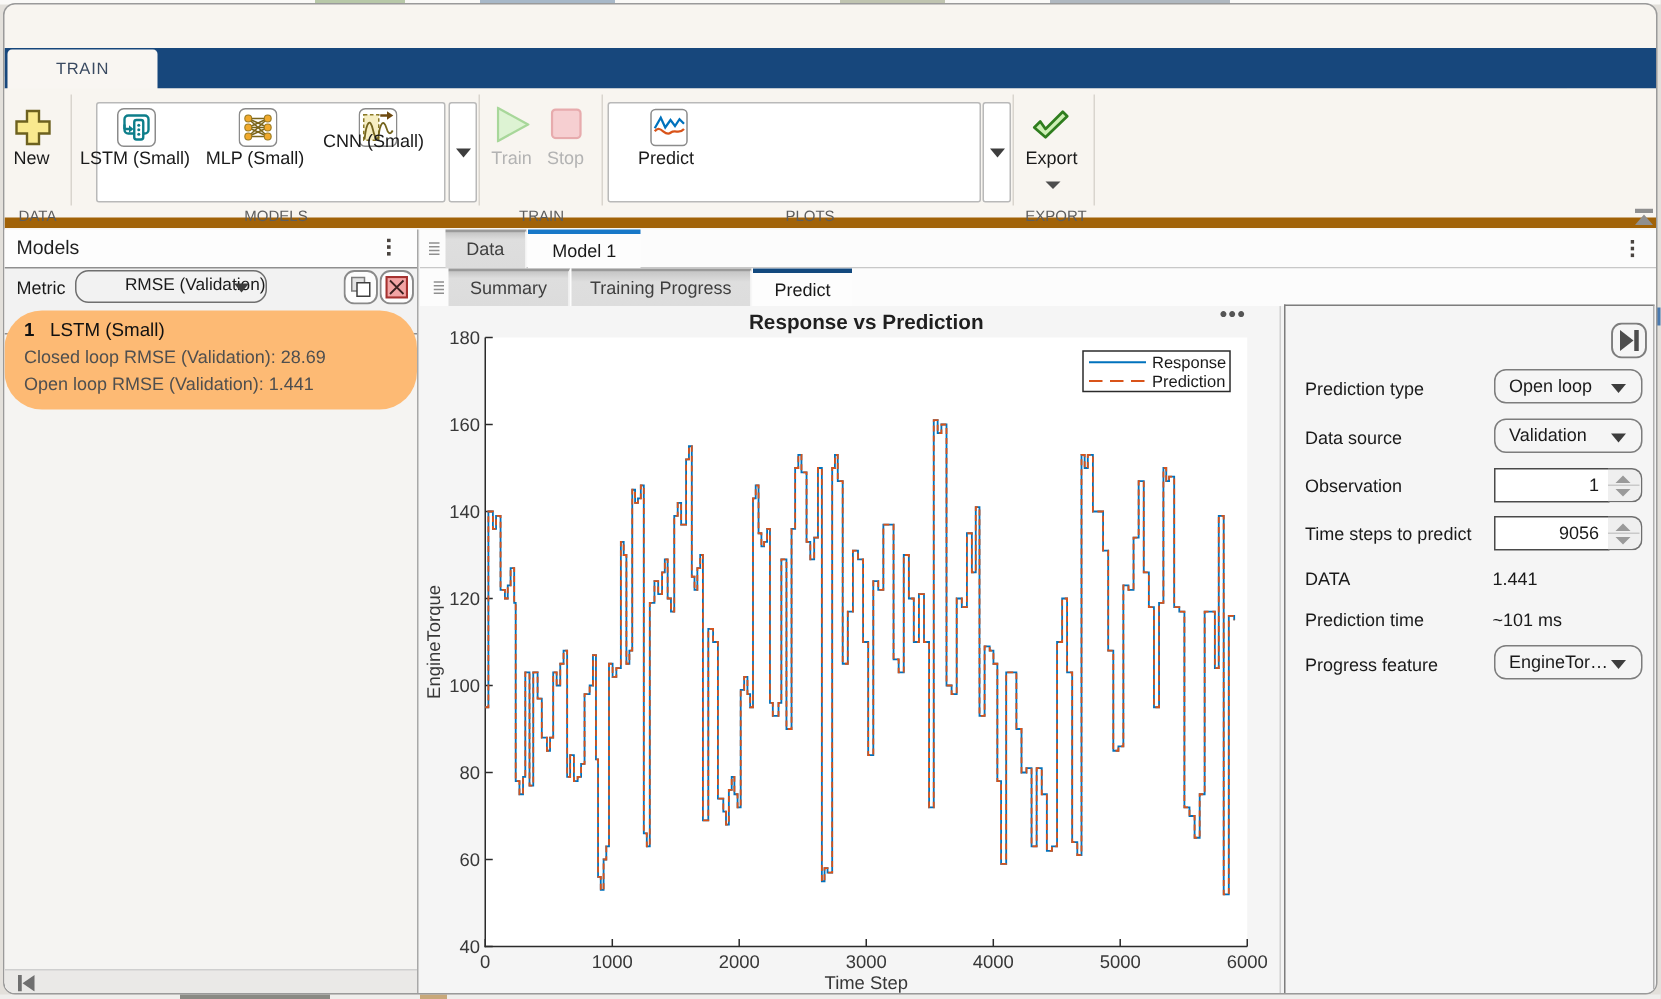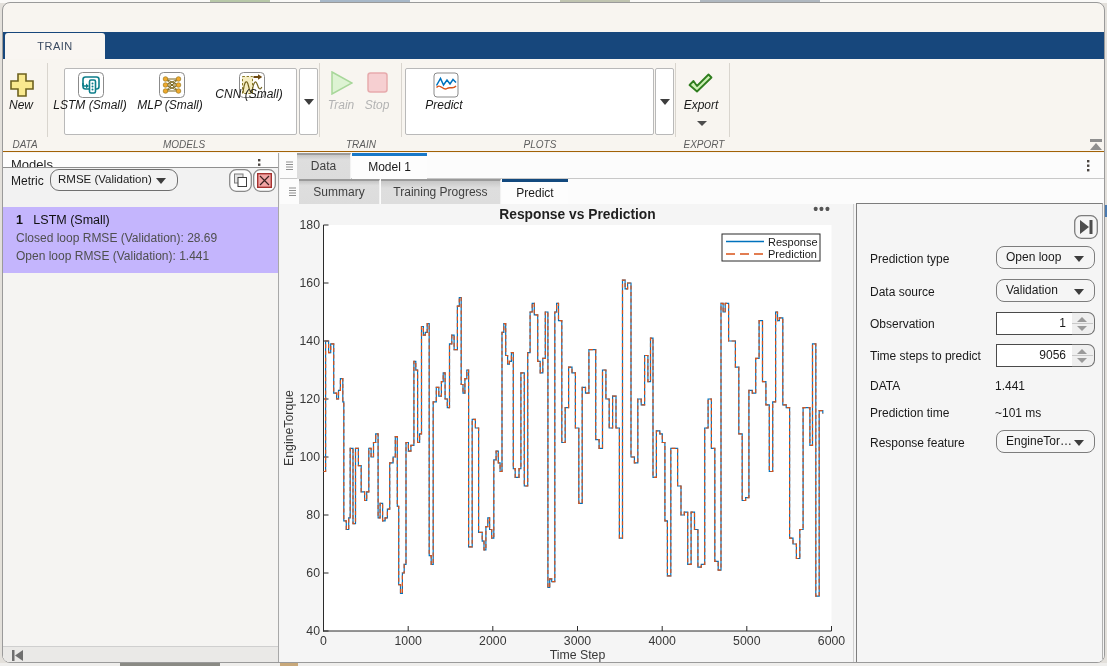--- a/index.html
+++ b/index.html
@@ -7,34 +7,34 @@
 #bg { position:absolute; left:0; top:0; width:1107px; height:666px; background:#e3e0db; }
 #win { position:absolute; left:2px; top:2px; width:1103px; height:661px; background:#f8f5f0; border:1px solid #9a9a9a; border-radius:8px 8px 8px 8px; overflow:hidden; }
 
 #titlebar { position:absolute; left:0; top:0; width:100%; height:29px; background:#f7efe6;margin-top:48px; }
 #titletext { position:absolute; left:30px; top:7px; font-size:12px; color:#1a1a1a; }
 .winbtn { position:absolute; top:0; width:14px; height:29px; }
 
 #tabstrip { position:absolute; left:0; top:29px; width:100%; height:27px; background:#17477c; }
 #traintab { position:absolute; left:2px; top:1px; width:100px; height:27px; background:#f9f6f2; border-radius:3px 3px 0 0; color:#3a4a61; font-size:11px; text-align:center; line-height:26px; letter-spacing:0.5px; }
 
-#ribbon { position:absolute; left:0; top:56px; width:100%; height:93px; background:#f8f5f0; border-bottom:1px solid #a16207;font-style:italic; }
+#ribbon { position:absolute; left:0; top:56px; width:100%; height:93px; background:#f8f5f0; border-bottom:7px solid #a16207; }
 .rdiv { position:absolute; top:4px; height:74px; width:1px; background:#d9d5ce; }
 .seclabel { position:absolute; top:80px; height:13px; font-size:10px; color:#5d5d5d; text-align:center; }
 .gallery { position:absolute; top:9px; height:67px; background:#fff; border:1px solid #b9b9b9; border-radius:2px; }
 .gallerybtn { position:absolute; top:9px; height:67px; width:19px; background:#fff; border:1px solid #b9b9b9; border-radius:2px; }
 .icolabel { position:absolute; font-size:12px; color:#1a1a1a; text-align:center; }
 .graylabel { position:absolute; font-size:12px; color:#b3b3b3; text-align:center; }
 
 #content { position:absolute; left:0; top:150px; width:100%; height:511px; background:#f4f4f4; }
 
 #lpanel { position:absolute; left:0; top:0; width:276px; height:511px; background:#f5f4f2; border-right:1px solid #a8a8a8; }
 #lphead { position:absolute; left:0; top:0; width:100%; height:25px; background:#fdfdfd; }
-#metricrow { position:absolute; left:0; top:14px; width:100%; height:45px; background:#f2f2f2; border-top:1px solid #8f8f8f; border-bottom:1px solid #8f8f8f; }
-#selitem { position:absolute; left:0; top:54px; width:100%; height:66px; background:#c4b5fd; }
+#metricrow { position:absolute; left:0; top:25px; width:100%; height:45px; background:#f2f2f2; border-top:1px solid #8f8f8f; border-bottom:1px solid #8f8f8f;text-align:right; }
+#selitem { position:absolute; left:0; top:54px; width:100%; height:66px; background:#fdba74;border-radius:25px; }
 #lpfoot { position:absolute; left:0; bottom:0; width:100%; height:18px; background:#eae9e7; border-top:1px solid #cfcfcf; }
 
 #row1 { position:absolute; left:277px; top:0; width:826px; height:26px; background:#fcfcfc; border-bottom:1px solid #c8c8c8; }
 #row2 { position:absolute; left:277px; top:26px; width:826px; height:25px; background:#fcfcfc; }
 .dtab { position:absolute; top:0; height:26px; font-size:12px; color:#3f3f3f; text-align:center; background:linear-gradient(#c6c6c6,#dedede 20%,#dcdcdc); border-top:2px solid #9a9a9a; border-right:1px solid #f2f2f2; line-height:23px; }
 .atab { position:absolute; top:0; height:26px; font-size:12px; color:#1a1a1a; text-align:center; background:#fdfdfd; line-height:23px; }
 
 #figure { position:absolute; left:277px; top:51px; width:574px; height:460px; background:#f5f5f5; border-right:1px solid #d0d0d0; }
 
 #rpanel { position:absolute; left:853px; top:50px; width:247px; height:461px; background:#f5f5f5; border:1px solid #7d7d7d; border-right:1px solid #b0b0b0; }
@@ -320,17 +320,17 @@
       <div class="spinbox" style="top:140px">9056</div>
       <div class="spinctl" style="top:140px">
         <div style="position:absolute;left:5px;top:4px;width:0;height:0;border-left:5px solid transparent;border-right:5px solid transparent;border-bottom:5px solid #9a9a9a"></div>
         <div style="position:absolute;left:0;top:10px;width:21px;height:1px;background:#c9c9c9"></div>
         <div style="position:absolute;left:5px;top:13px;width:0;height:0;border-left:5px solid transparent;border-right:5px solid transparent;border-top:5px solid #9a9a9a"></div>
       </div>
       <div class="rlabel" style="top:175px">DATA</div>
       <div class="rvalue" style="top:175px">1.441</div>
       <div class="rlabel" style="top:202px">Prediction time</div>
       <div class="rvalue" style="top:202px">~101 ms</div>
-      <div class="rlabel" style="top:232px">Response feature</div>
+      <div class="rlabel" style="top:232px">Progress feature</div>
       <div class="dd" style="top:226px">EngineTor…<div class="arr"></div></div>
     </div>
   </div>
 </div>
 
 </body></html>

